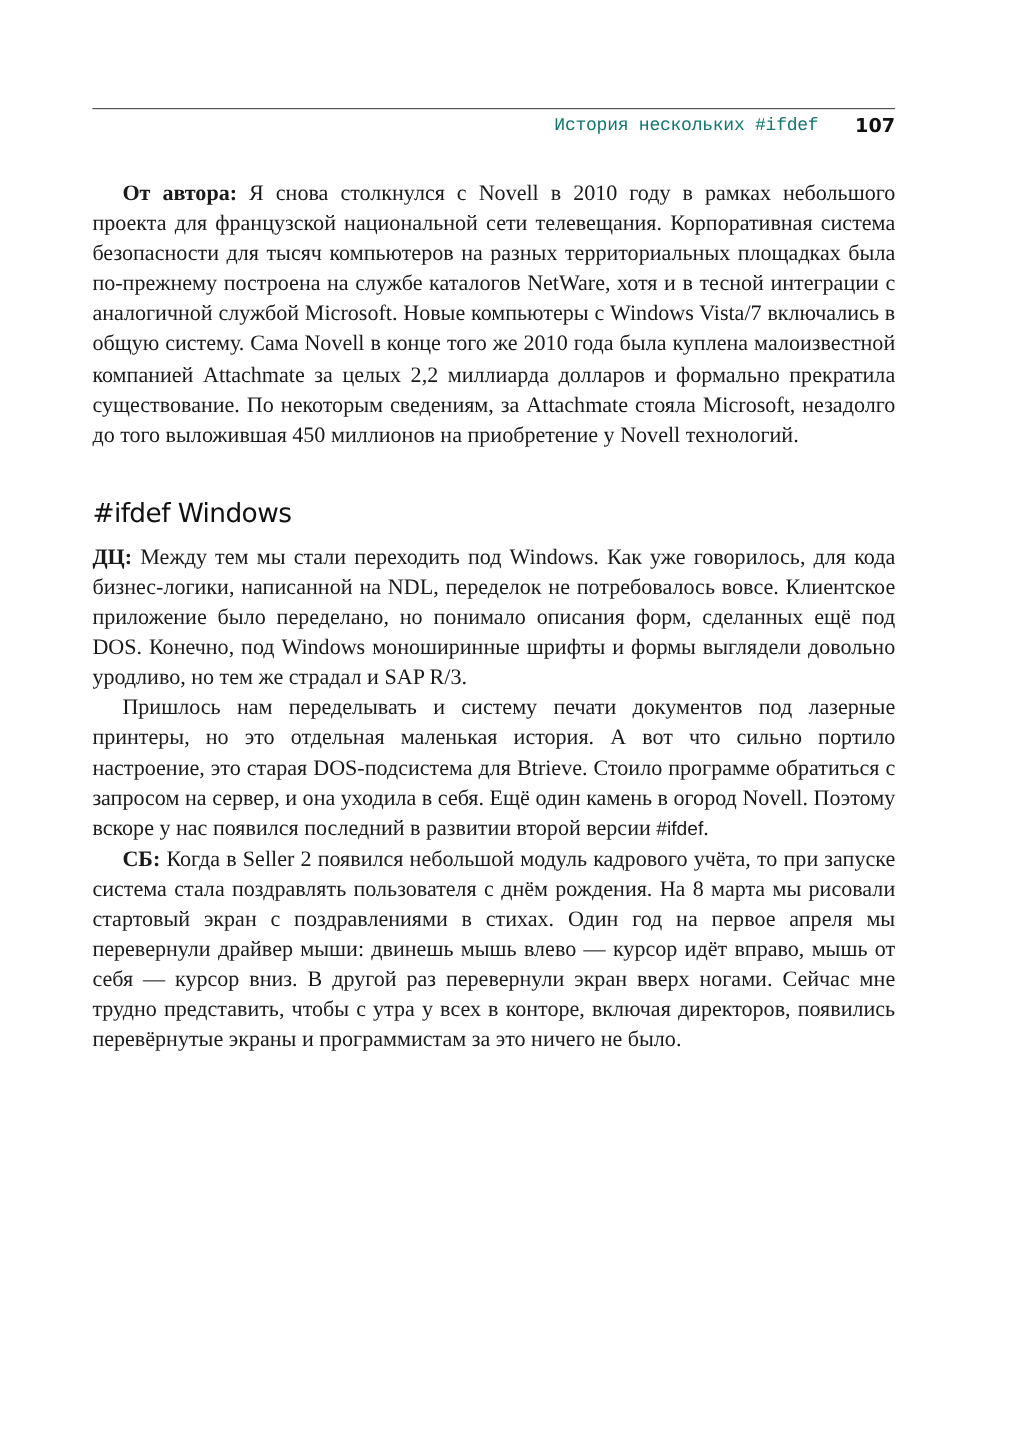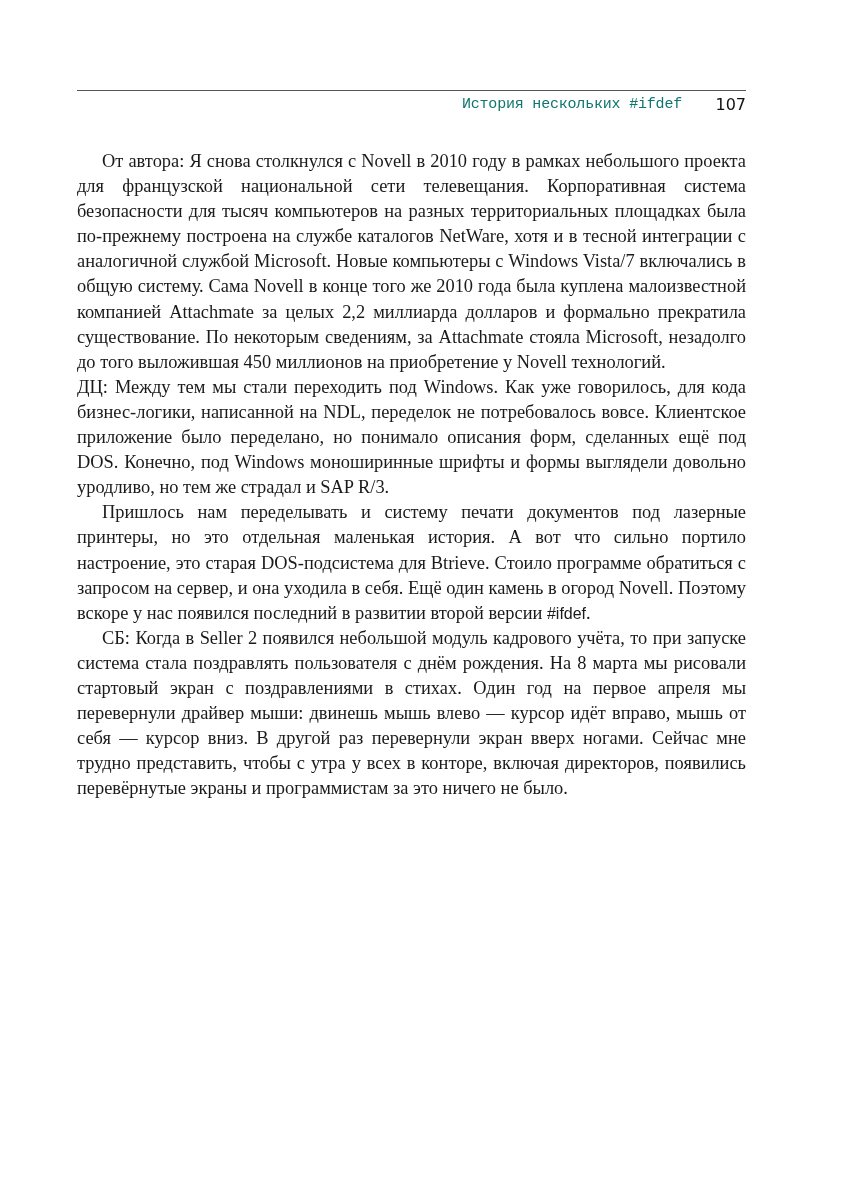--- a/index.html
+++ b/index.html
@@ -36,21 +36,21 @@
       font-size: 15px;
       color: #0f766e;
       letter-spacing: -0.2px;
     }
     .running-head .page-num {
       position: absolute;
       right: 0;
       top: 4px;
       font-family: "DejaVu Sans", sans-serif;
       font-size: 16px;
-      font-weight: normal;
+      font-weight: bold;
       color: #111;
     }
     .body-text {
       position: absolute;
       top: 149px;
       left: 0;
       width: 669px;
       font-family: "Liberation Serif", serif;
       font-size: 18.4px;
       line-height: 25.1px;
@@ -58,21 +58,21 @@
       hyphens: manual;
     }
     .body-text p {
       margin: 0;
       text-indent: 25px;
     }
     .body-text p.no-indent {
       text-indent: 0;
     }
     .body-text b {
-      font-weight: normal;
+      font-weight: bold;
     }
     .section-heading {
       font-family: "DejaVu Sans", sans-serif;
       font-size: 22px;
       font-weight: normal;
       margin: 41px 0 10px 0;
       line-height: 26px;
       letter-spacing: -0.5px;
       color: #111;
     }
@@ -87,20 +87,21 @@
 <div class="page">
   <div class="running-head">
     <span class="title">История нескольких #ifdef</span>
     <span class="page-num">107</span>
   </div>
 
   <div class="body-text">
 
     <p><b>От автора:</b><span> Я снова столкнулся с Novell в 2010 году в рамках небольшого проекта для французской национальной сети телевещания. Корпоративная система безопасности для тысяч компьютеров на разных территориальных площадках была по-прежнему построена на службе каталогов NetWare, хотя и в тесной интеграции с аналогичной службой Microsoft. Новые компьютеры с Windows Vista/7 включались в общую систему. Сама Novell в конце того же 2010 года была куплена малоизвестной компанией Attachmate за целых 2,2 миллиарда долларов и формально прекратила существование. По некоторым сведениям, за Attachmate стояла Microsoft, незадолго до того выложившая 450 миллионов на приобретение у Novell технологий.</span></p>
 
+    <h2 class="section-heading">#ifdef Windows</h2>
 
     <p class="no-indent"><b>ДЦ:</b><span> Между тем мы стали переходить под Windows. Как уже говорилось, для кода бизнес-логики, написанной на NDL, переделок не потребовалось вовсе. Клиентское приложение было переделано, но понимало описания форм, сделанных ещё под DOS. Конечно, под Windows моноширинные шрифты и формы выглядели довольно уродливо, но тем же страдал и SAP R/3.</span></p>
 
     <p><span>Пришлось нам переделывать и систему печати документов под лазерные принтеры, но это отдельная маленькая история. А вот что сильно портило настроение, это старая DOS-подсистема для Btrieve. Стоило программе обратиться с запросом на сервер, и она уходила в себя. Ещё один камень в огород Novell. Поэтому вскоре у нас появился последний в развитии второй версии </span><span class="mono-ish">#ifdef</span><span>.</span></p>
 
     <p><b>СБ:</b><span> Когда в Seller 2 появился небольшой модуль кадрового учёта, то при запуске система стала поздравлять пользователя с днём рождения. На 8 марта мы рисовали стартовый экран с поздравлениями в стихах. Один год на первое апреля мы перевернули драйвер мыши: двинешь мышь влево — курсор идёт вправо, мышь от себя — курсор вниз. В другой раз перевернули экран вверх ногами. Сейчас мне трудно представить, чтобы с утра у всех в конторе, включая директоров, появились перевёрнутые экраны и программистам за это ничего не было.</span></p>
 
   </div>
 </div>
 

